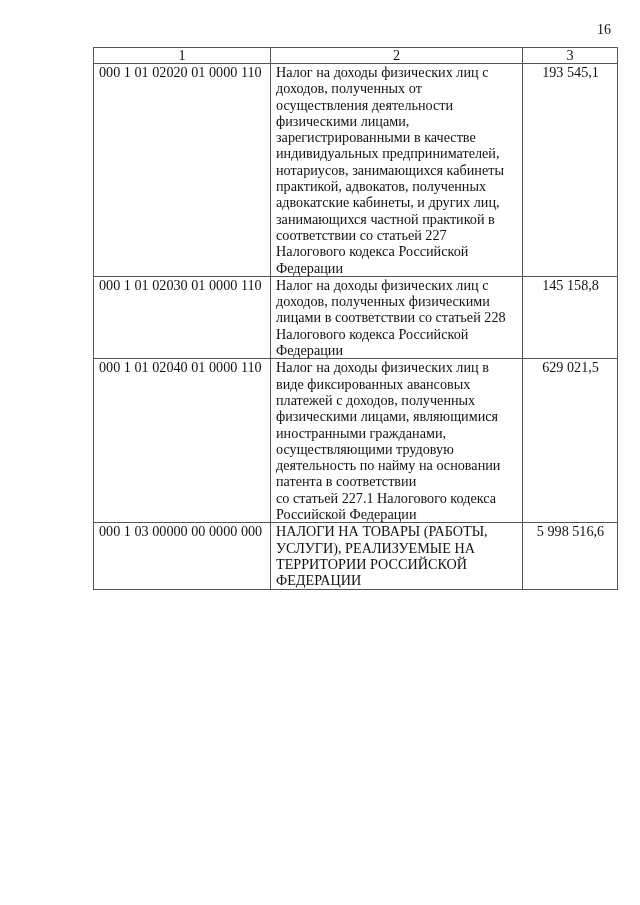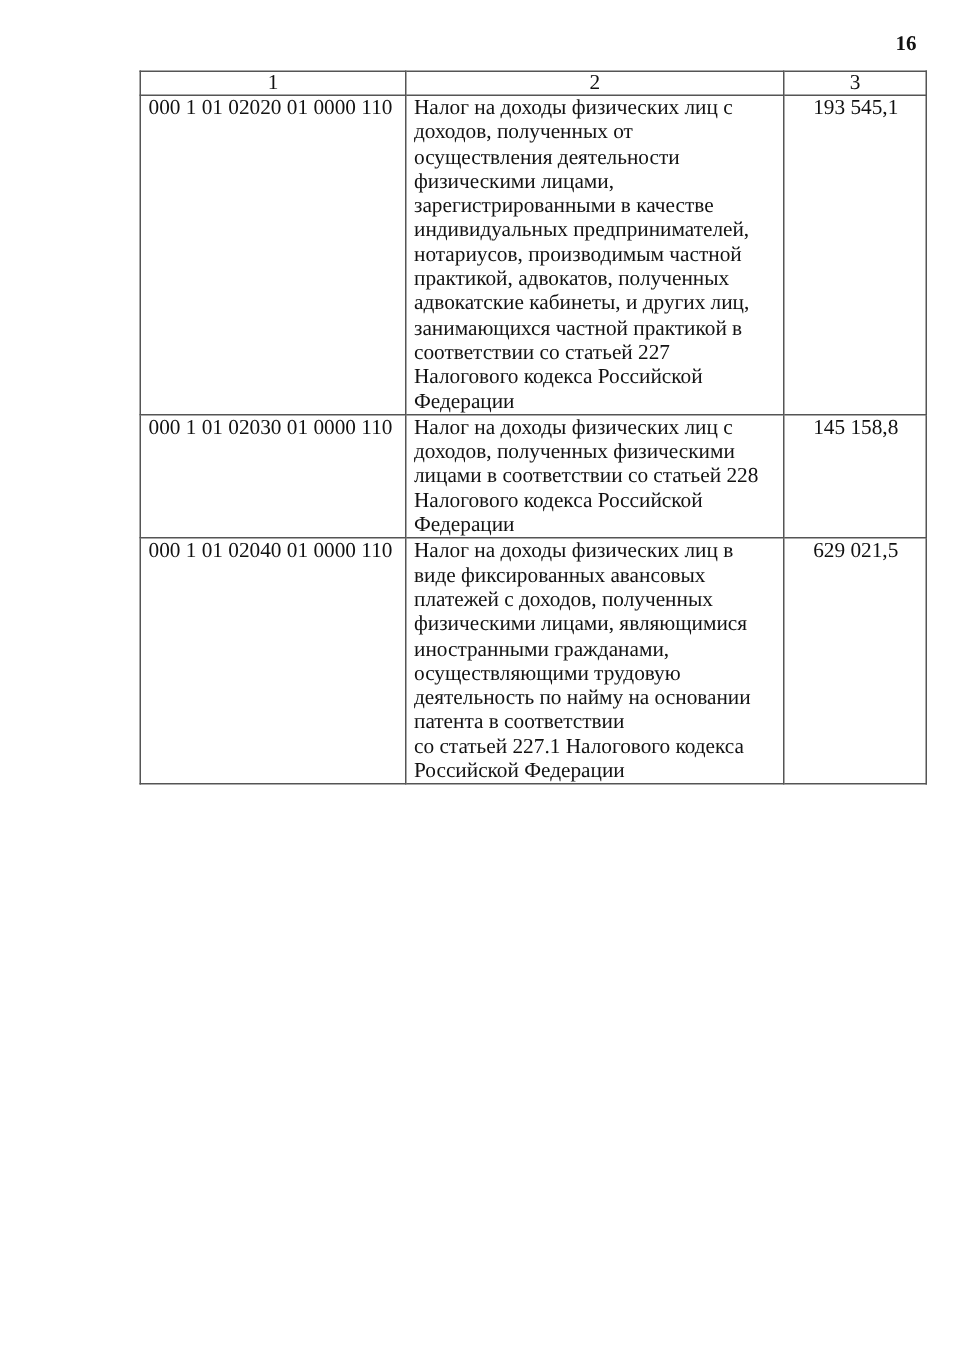--- a/index.html
+++ b/index.html
@@ -3,21 +3,21 @@
   <meta charset="utf-8">
   <style>
     html, body { margin: 0; padding: 0; background: #ffffff; }
     body {
       width: 640px; height: 905px; position: relative; overflow: hidden;
       font-family: "Liberation Serif", "DejaVu Serif", serif;
       color: #111;
     }
     .page-number {
       position: absolute; top: 22px; right: 29px;
-      font-size: 14px; line-height: 16px; font-weight: bold;
+      font-size: 14px; line-height: 16px;
     }
     table.budget {
       position: absolute; top: 47px; left: 93px;
       width: 524px;
       border-collapse: collapse;
       table-layout: fixed;
       font-size: 14.2px;
       line-height: 16.3px;
     }
     table.budget td, table.budget th {
@@ -56,21 +56,21 @@
   <tbody id="table-body">
       <tr>
     <td class="code">000 1 01 02020 01 0000 110</td>
     <td class="name">
           <span class="line">Налог на доходы физических лиц с</span>
           <span class="line">доходов, полученных от</span>
           <span class="line">осуществления деятельности</span>
           <span class="line">физическими лицами,</span>
           <span class="line">зарегистрированными в качестве</span>
           <span class="line">индивидуальных предпринимателей,</span>
-          <span class="line">нотариусов, производимым частной</span>
+          <span class="line">нотариусов, занимающихся кабинеты</span>
           <span class="line">практикой, адвокатов, полученных</span>
           <span class="line">адвокатские кабинеты, и других лиц,</span>
           <span class="line">занимающихся частной практикой в</span>
           <span class="line">соответствии со статьей 227</span>
           <span class="line">Налогового кодекса Российской</span>
           <span class="line">Федерации</span>
         </td>
     <td class="amount">193 545,1</td>
   </tr>
       <tr>
@@ -93,14 +93,24 @@
           <span class="line">физическими лицами, являющимися</span>
           <span class="line">иностранными гражданами,</span>
           <span class="line">осуществляющими трудовую</span>
           <span class="line">деятельность по найму на основании</span>
           <span class="line">патента в соответствии</span>
           <span class="line">со статьей 227.1 Налогового кодекса</span>
           <span class="line">Российской Федерации</span>
         </td>
     <td class="amount">629 021,5</td>
   </tr>
+      <tr>
+    <td class="code">000 1 03 00000 00 0000 000</td>
+    <td class="name">
+          <span class="line">НАЛОГИ НА ТОВАРЫ (РАБОТЫ,</span>
+          <span class="line">УСЛУГИ), РЕАЛИЗУЕМЫЕ НА</span>
+          <span class="line">ТЕРРИТОРИИ РОССИЙСКОЙ</span>
+          <span class="line">ФЕДЕРАЦИИ</span>
+        </td>
+    <td class="amount">5 998 516,6</td>
+  </tr>
     </tbody>
 </table>
 
 </body></html>

